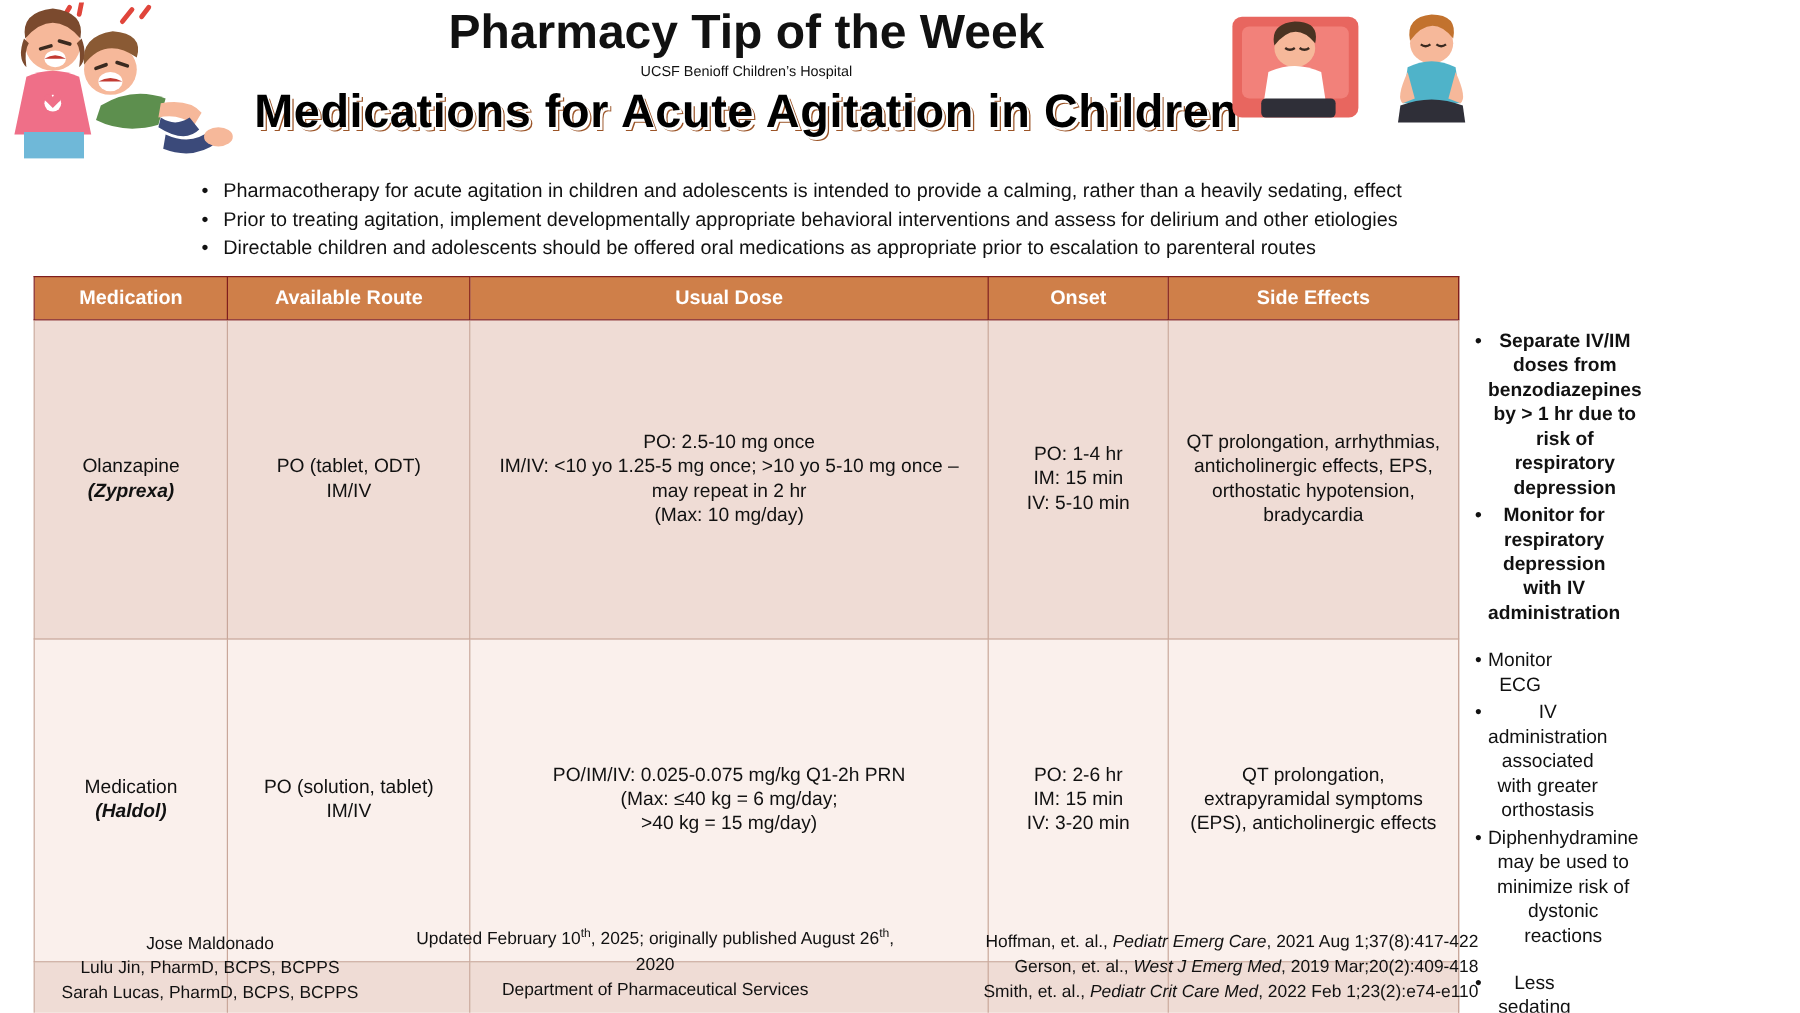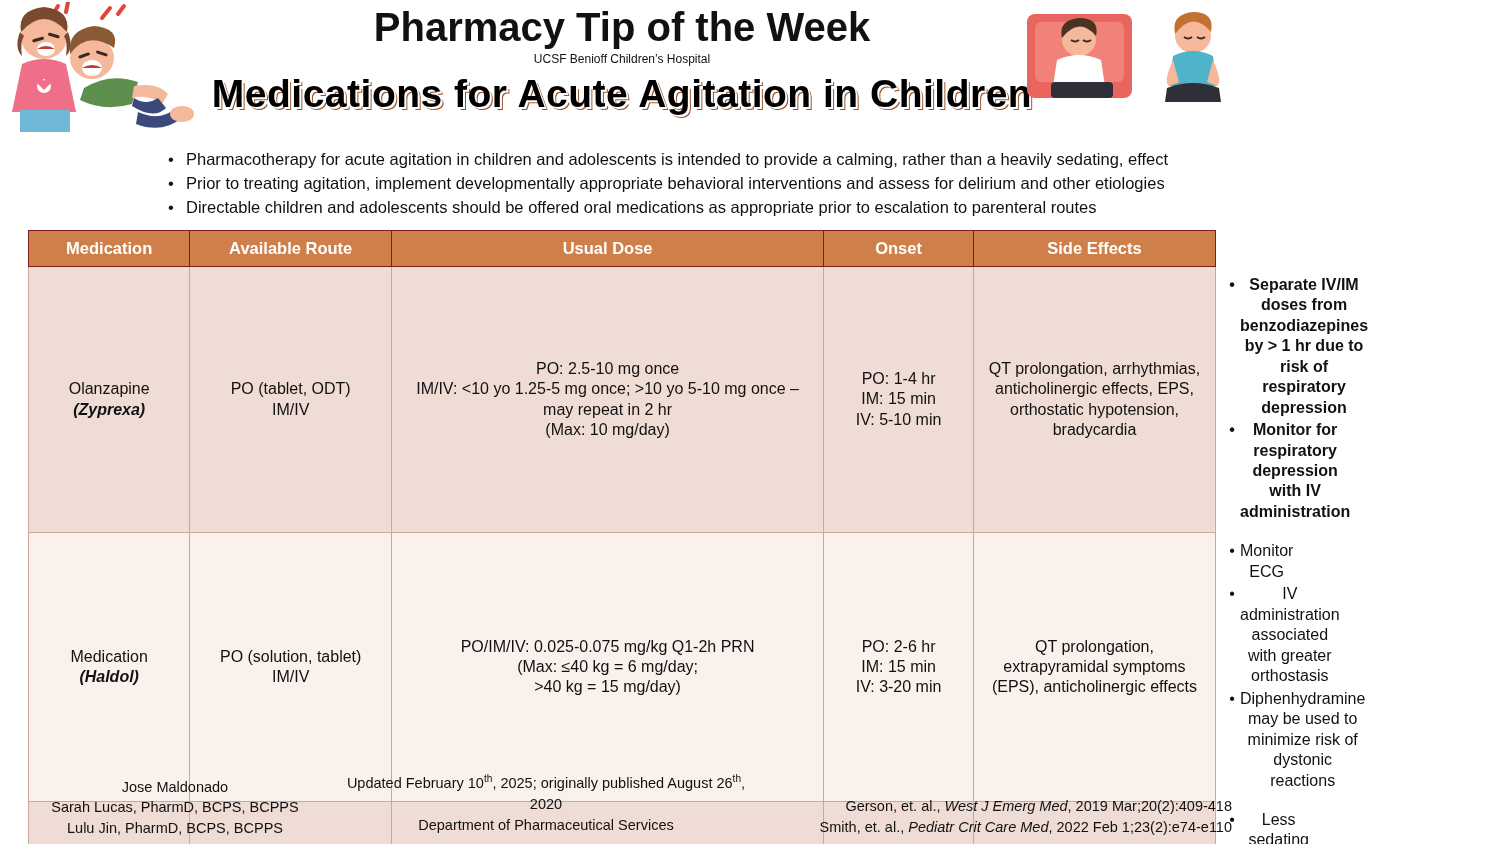--- a/index.html
+++ b/index.html
@@ -361,28 +361,29 @@
               </ul>
             </td>
           </tr>
         </tbody>
     </table>
   </div>
 
   <div class="footer">
     <div class="authors">
       <div>Jose  Maldonado</div>
+      <div>Lulu Jin, PharmD, BCPS, BCPPS</div>
       <div>Sarah Lucas, PharmD, BCPS, BCPPS</div>
-      <div>Lulu Jin, PharmD, BCPS, BCPPS</div>
     </div>
     <div class="center">
       <div>
         <span>Updated February 10</span><sup>th</sup><span>, 2025; originally published August 26</span><sup>th</sup><span>, 2020</span>
       </div>
       <div>Department of Pharmaceutical Services</div>
     </div>
     <div class="refs">
+        <div><span>Hoffman, et. al., </span><i>Pediatr Emerg Care</i><span>, 2021 Aug 1;37(8):417-422</span></div>
         <div><span>Gerson, et. al., </span><i>West J Emerg Med</i><span>, 2019 Mar;20(2):409-418</span></div>
         <div><span>Smith, et. al., </span><i>Pediatr Crit Care Med</i><span>, 2022 Feb 1;23(2):e74-e110</span></div>
       </div>
   </div>
 
 </div>
 
 </body></html>

